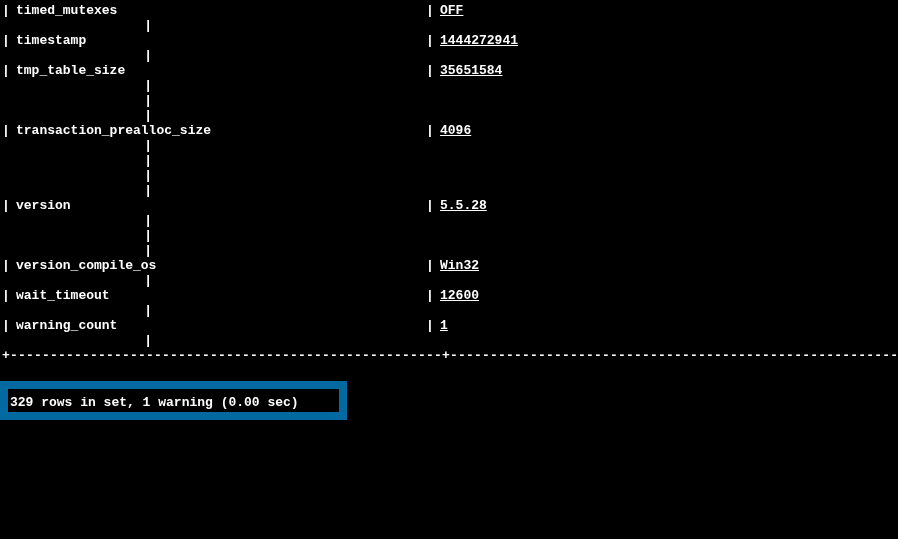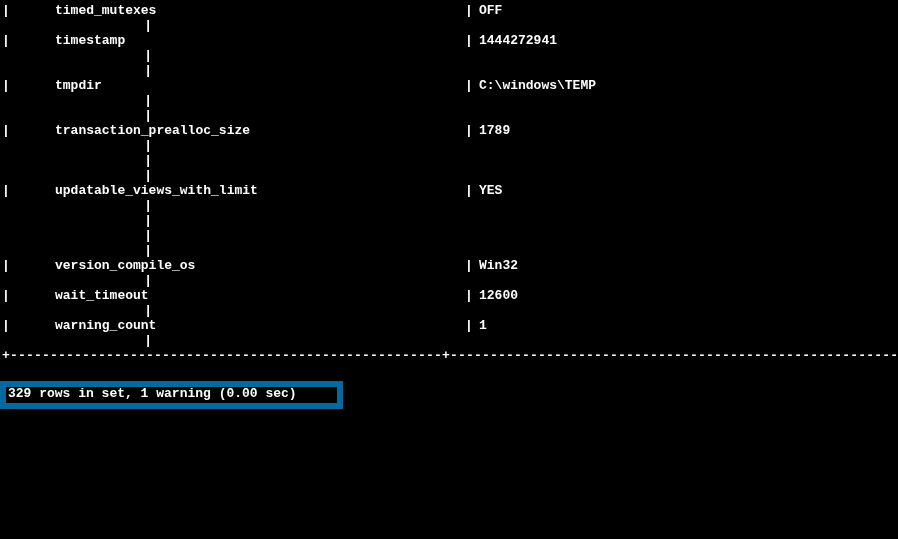--- a/index.html
+++ b/index.html
@@ -18,51 +18,51 @@
     .row { 
       white-space: pre; 
       height: 15px;
     }
     .sep-row { 
       white-space: pre; 
       height: 15px;
       letter-spacing: 0.2px;
     }
     .pipe { display: inline-block; width: 8px; text-align: left; }
-    .varname { display: inline-block; width: 416px; padding-left: 6px; margin-left: 39px; }
+    .varname { display: inline-block; width: 416px; padding-left: 6px; }
     .pipe2 { display: inline-block; width: 8px; text-align: left; }
-    .value { display: inline-block; padding-left: 6px; }
+    .value { display: inline-block; padding-left: 6px; text-decoration: underline; }
     .blank-row { height: 15px; white-space: pre; }
     .blank-sep { display: inline-block; width: 150px; text-align: right; }
     .status-line { 
-      border: 6px solid #0369a1; 
+      border: 8px solid #0369a1; 
       display: inline-block; 
-      padding: 0 40px 1px 2px;
+      padding: 7px 40px 1px 2px;
       margin-top: 2px;
       margin-left: -2px;
     }
   </style>
 </head>
 <body>
 
 <div id="rows-container">
     <div class="row"><span class="pipe">|</span><span class="varname">timed_mutexes</span><span class="pipe2">|</span><span class="value">OFF</span></div>
     <div class="blank-row"><span class="blank-sep">|</span></div>
     <div class="row"><span class="pipe">|</span><span class="varname">timestamp</span><span class="pipe2">|</span><span class="value">1444272941</span></div>
     <div class="blank-row"><span class="blank-sep">|</span></div>
-    <div class="blank-row"><span class="blank-sep">|</span></div>
-    <div class="row"><span class="pipe">|</span><span class="varname">tmpdir</span><span class="pipe2">|</span><span class="value">C:\windows\TEMP</span></div>
-    <div class="blank-row"><span class="blank-sep">|</span></div>
-    <div class="blank-row"><span class="blank-sep">|</span></div>
-    <div class="row"><span class="pipe">|</span><span class="varname">transaction_prealloc_size</span><span class="pipe2">|</span><span class="value">1789</span></div>
+    <div class="row"><span class="pipe">|</span><span class="varname">tmp_table_size</span><span class="pipe2">|</span><span class="value">35651584</span></div>
     <div class="blank-row"><span class="blank-sep">|</span></div>
     <div class="blank-row"><span class="blank-sep">|</span></div>
     <div class="blank-row"><span class="blank-sep">|</span></div>
-    <div class="row"><span class="pipe">|</span><span class="varname">updatable_views_with_limit</span><span class="pipe2">|</span><span class="value">YES</span></div>
+    <div class="row"><span class="pipe">|</span><span class="varname">transaction_prealloc_size</span><span class="pipe2">|</span><span class="value">4096</span></div>
     <div class="blank-row"><span class="blank-sep">|</span></div>
+    <div class="blank-row"><span class="blank-sep">|</span></div>
+    <div class="blank-row"><span class="blank-sep">|</span></div>
+    <div class="blank-row"><span class="blank-sep">|</span></div>
+    <div class="row"><span class="pipe">|</span><span class="varname">version</span><span class="pipe2">|</span><span class="value">5.5.28</span></div>
     <div class="blank-row"><span class="blank-sep">|</span></div>
     <div class="blank-row"><span class="blank-sep">|</span></div>
     <div class="blank-row"><span class="blank-sep">|</span></div>
     <div class="row"><span class="pipe">|</span><span class="varname">version_compile_os</span><span class="pipe2">|</span><span class="value">Win32</span></div>
     <div class="blank-row"><span class="blank-sep">|</span></div>
     <div class="row"><span class="pipe">|</span><span class="varname">wait_timeout</span><span class="pipe2">|</span><span class="value">12600</span></div>
     <div class="blank-row"><span class="blank-sep">|</span></div>
     <div class="row"><span class="pipe">|</span><span class="varname">warning_count</span><span class="pipe2">|</span><span class="value">1</span></div>
     <div class="blank-row"><span class="blank-sep">|</span></div>
   </div>

